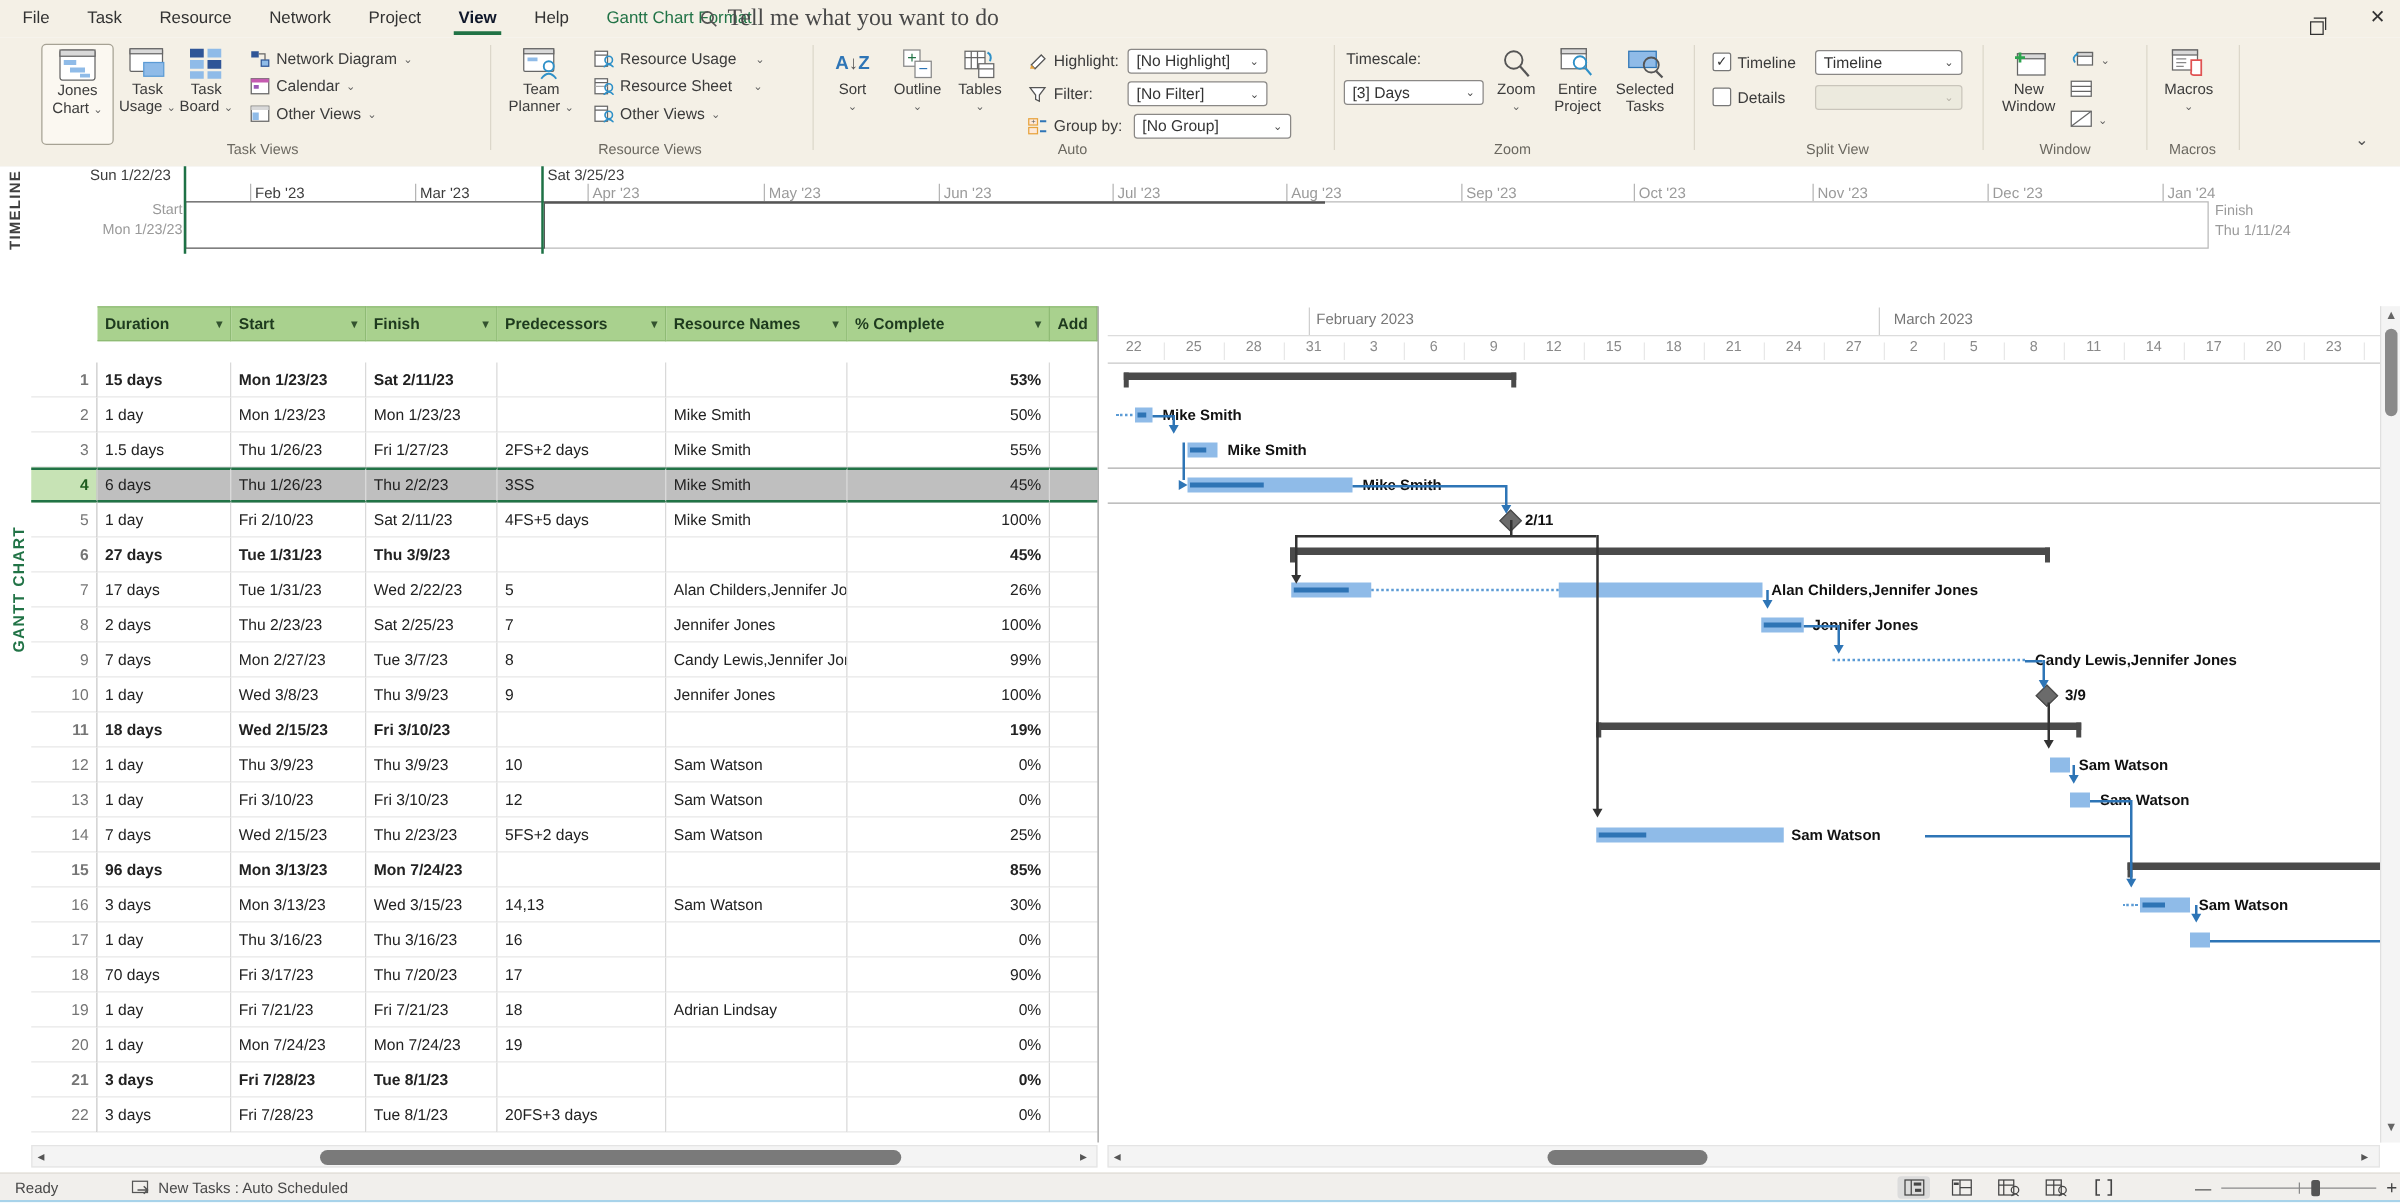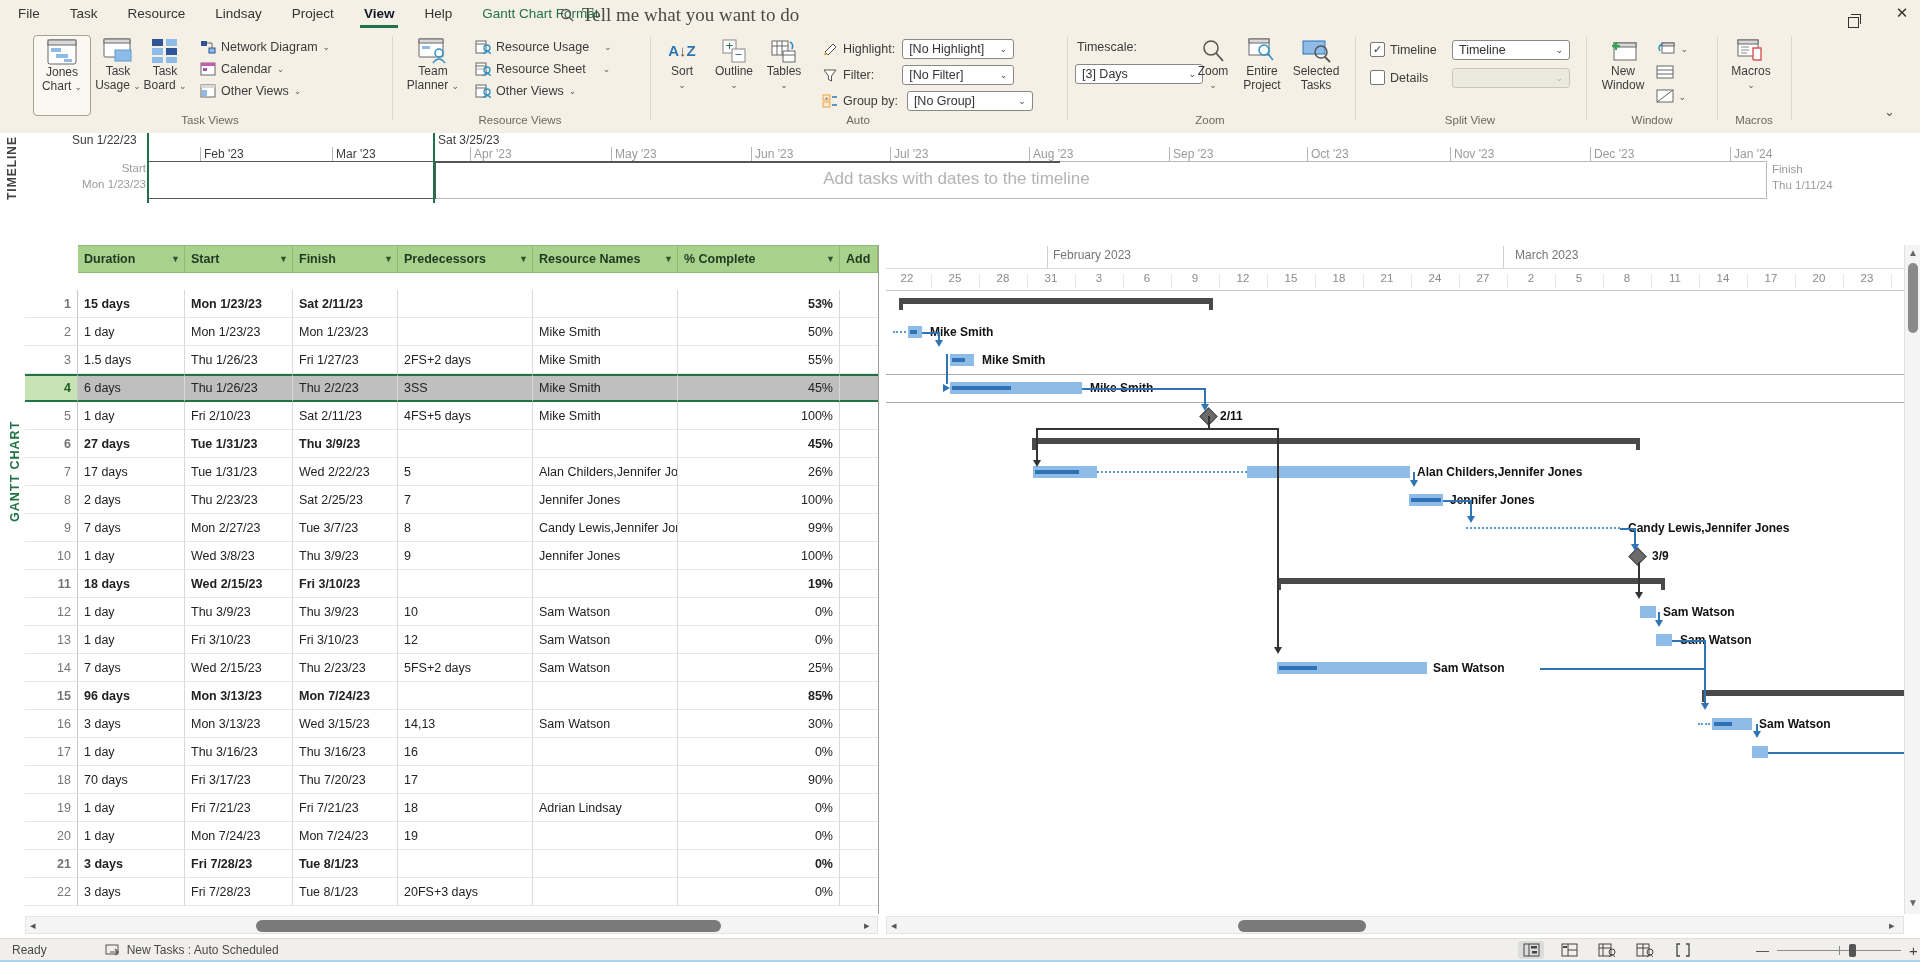--- a/index.html
+++ b/index.html
@@ -83,21 +83,21 @@
 </head>
 <body>
 
 <div id="app">
 
   <div class="abs" id="titlebar">
     <div class="abs" style="left:14px;top:0;display:flex;gap:22px;">
       <span class="menu-item">File</span>
       <span class="menu-item">Task</span>
       <span class="menu-item">Resource</span>
-      <span class="menu-item">Lindsay</span>
+      <span class="menu-item">Network</span>
       <span class="menu-item">Project</span>
       <span class="menu-item active">View</span>
       <span class="menu-item">Help</span>
       <span class="menu-item accent">Gantt Chart Format</span>
     </div>
     <div class="abs" id="search">
       <svg class="ic" width="14" height="14" viewBox="0 0 14 14">
           <circle cx="6" cy="6" r="4.5" fill="none" stroke="#555" stroke-width="1.4"></circle>
           <line x1="9.5" y1="9.5" x2="13" y2="13" stroke="#555" stroke-width="1.4"></line>
         </svg>
@@ -289,21 +289,21 @@
           </svg>
         <span>Group by:</span>
         <span class="dd" style="width:126px;margin-left:4px;">
             <span>[No Group]</span>
             <span class="chev">⌄</span>
           </span>
       </div>
     </div>
 
     <span class="abs" style="left:1077px;top:10px;font-size:12.5px;color:#3b3b3b;">Timescale:</span>
-    <span class="abs dd" style="left:1075px;top:34px;width:128px;">
+    <span class="abs dd" style="left:1075px;top:34px;width:112px;">
         <span>[3] Days</span>
         <span class="chev">⌄</span>
       </span>
     <div class="abs big-btn" style="left:1192px;top:8px;width:42px;">
       <svg class="ic" width="26" height="26" viewBox="0 0 26 26">
           <circle cx="11" cy="10" r="7" fill="none" stroke="#555" stroke-width="1.5"></circle>
           <line x1="16" y1="15" x2="23" y2="23" stroke="#555" stroke-width="1.8"></line>
         </svg>
       <span>Zoom</span>
       <span class="chev">⌄</span>
@@ -420,21 +420,20 @@
         <div class="abs tl-month" style="left:1450px;">Nov '23</div>
         <div class="abs tl-month" style="left:1590px;">Dec '23</div>
         <div class="abs tl-month" style="left:1730px;">Jan '24</div>
       </div>
 
     <div class="abs" style="left:148px;top:28px;width:1617px;height:36px;border:1px solid #b9b9b9;background:#fff;"></div>
     <div class="abs" style="left:148px;top:28px;width:912px;height:2px;background:#555;"></div>
     <div class="abs" style="left:148px;top:28px;width:286px;height:36px;border:1px solid #595959;background:#fff;"></div>
     <div class="abs" style="left:147px;top:0px;width:2px;height:70px;background:#1e7145;"></div>
     <div class="abs" style="left:433px;top:0px;width:2px;height:70px;background:#1e7145;"></div>
-    <div class="abs" style="left:148px;top:36px;width:1617px;text-align:center;font-size:17px;color:#b3b3b3;">Add tasks with dates to the timeline</div>
     <span class="abs gray" style="left:1772px;top:30px;font-size:11.5px;">Finish</span>
     <span class="abs gray" style="left:1772px;top:46px;font-size:11.5px;">Thu 1/11/24</span>
   </div>
 
   <div class="abs vlabel" style="left:-30px;top:470px;width:90px;color:#217346;font-size:12.5px;">GANTT CHART</div>
 
   <div class="abs" id="table-pane">
     <div class="abs" id="thead">
         <div class="hcell hnum" style="width:53px;"></div>
         <div class="hcell" style="width:107px;">

